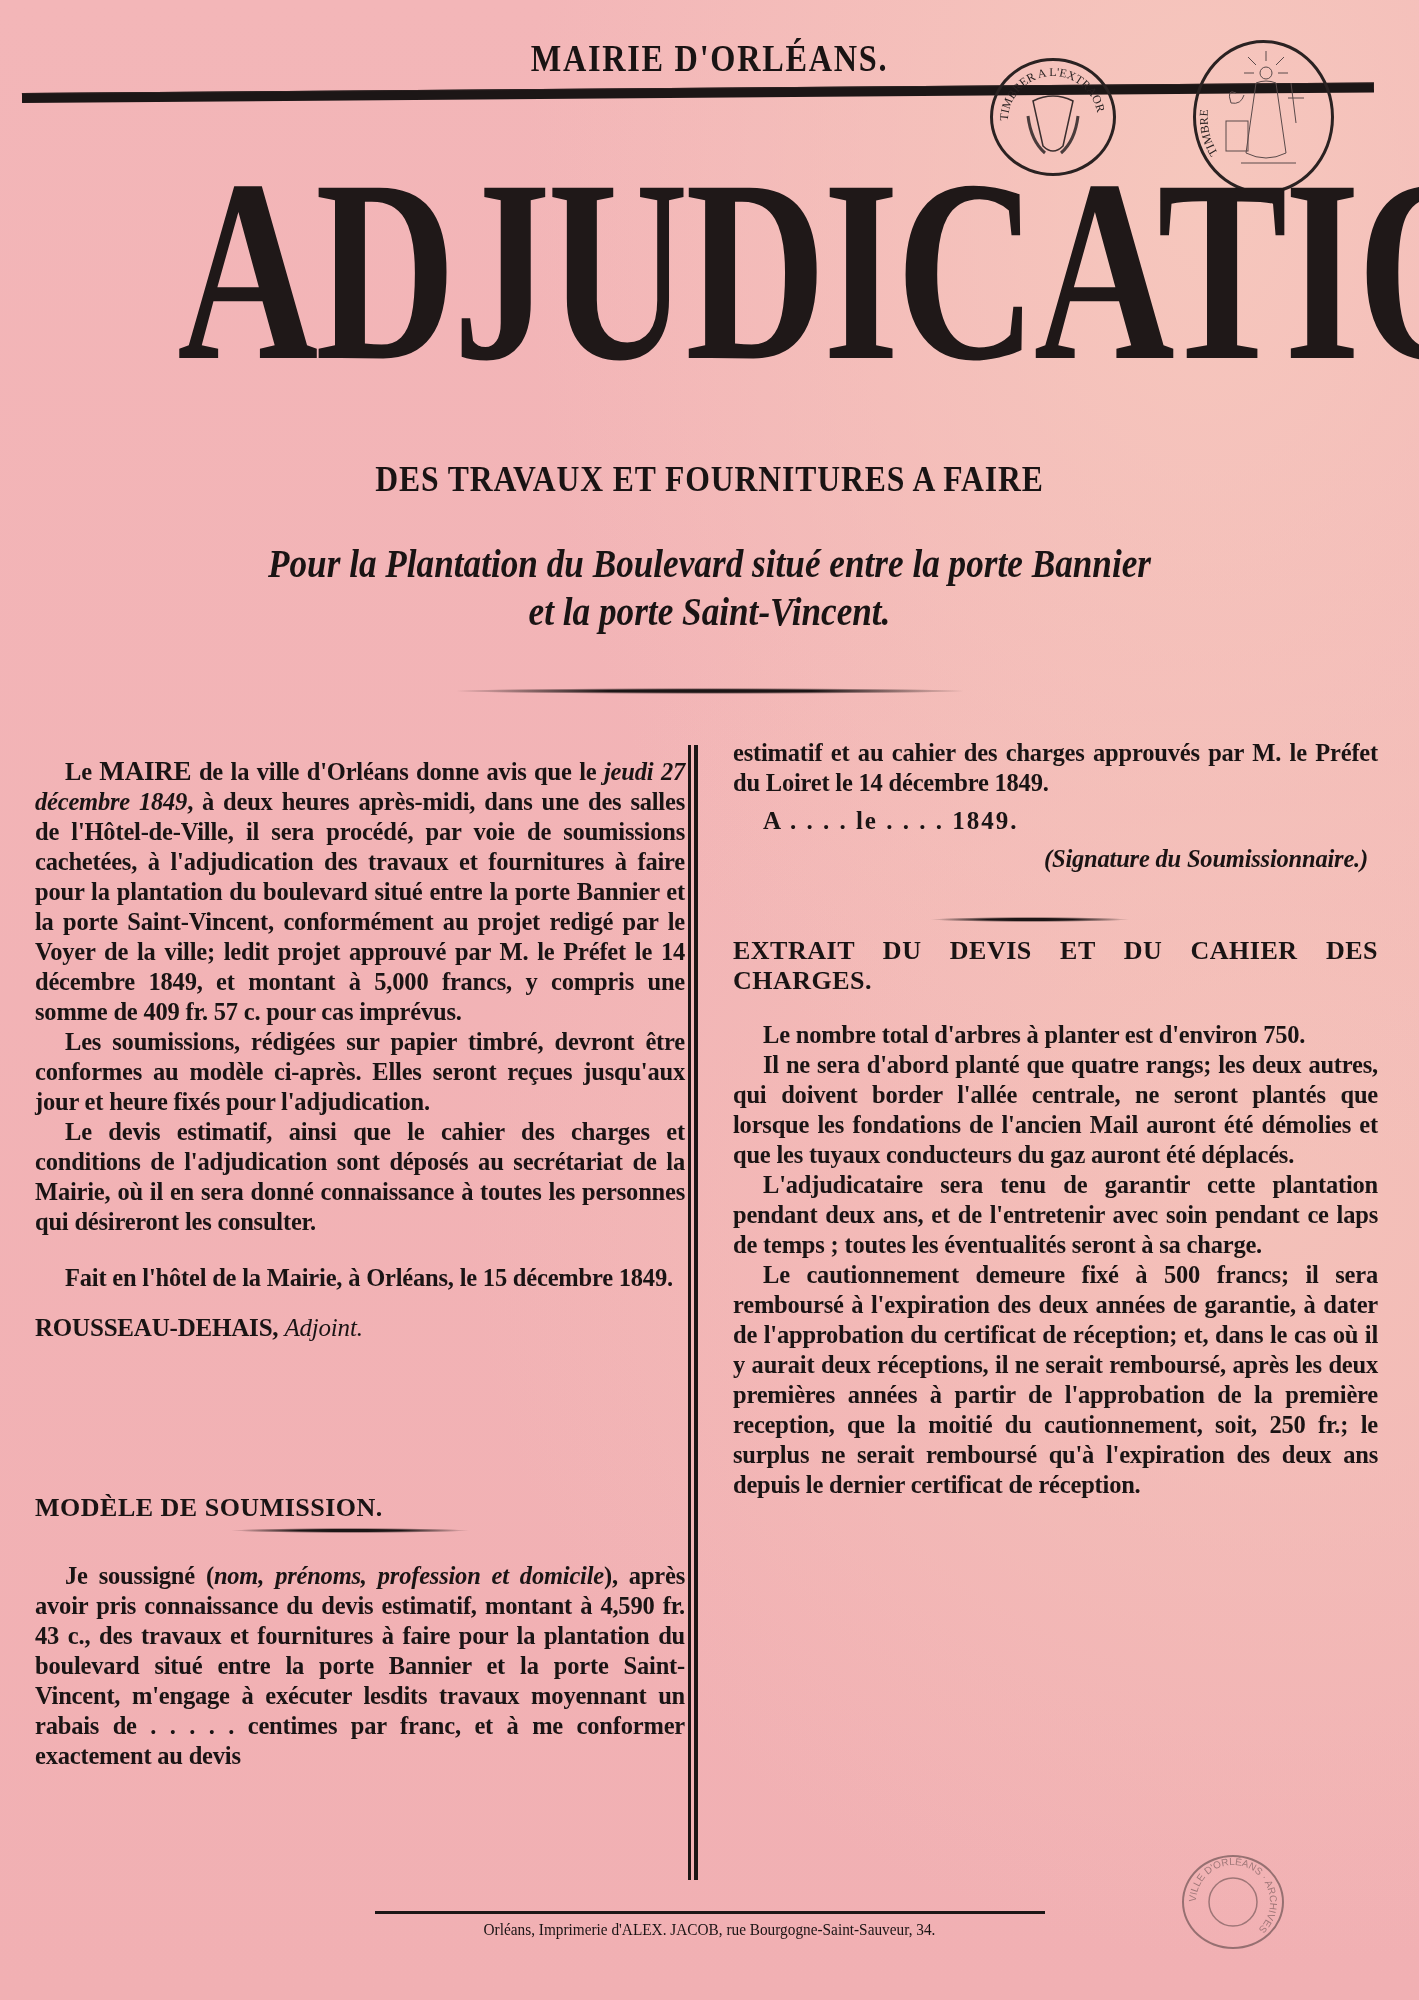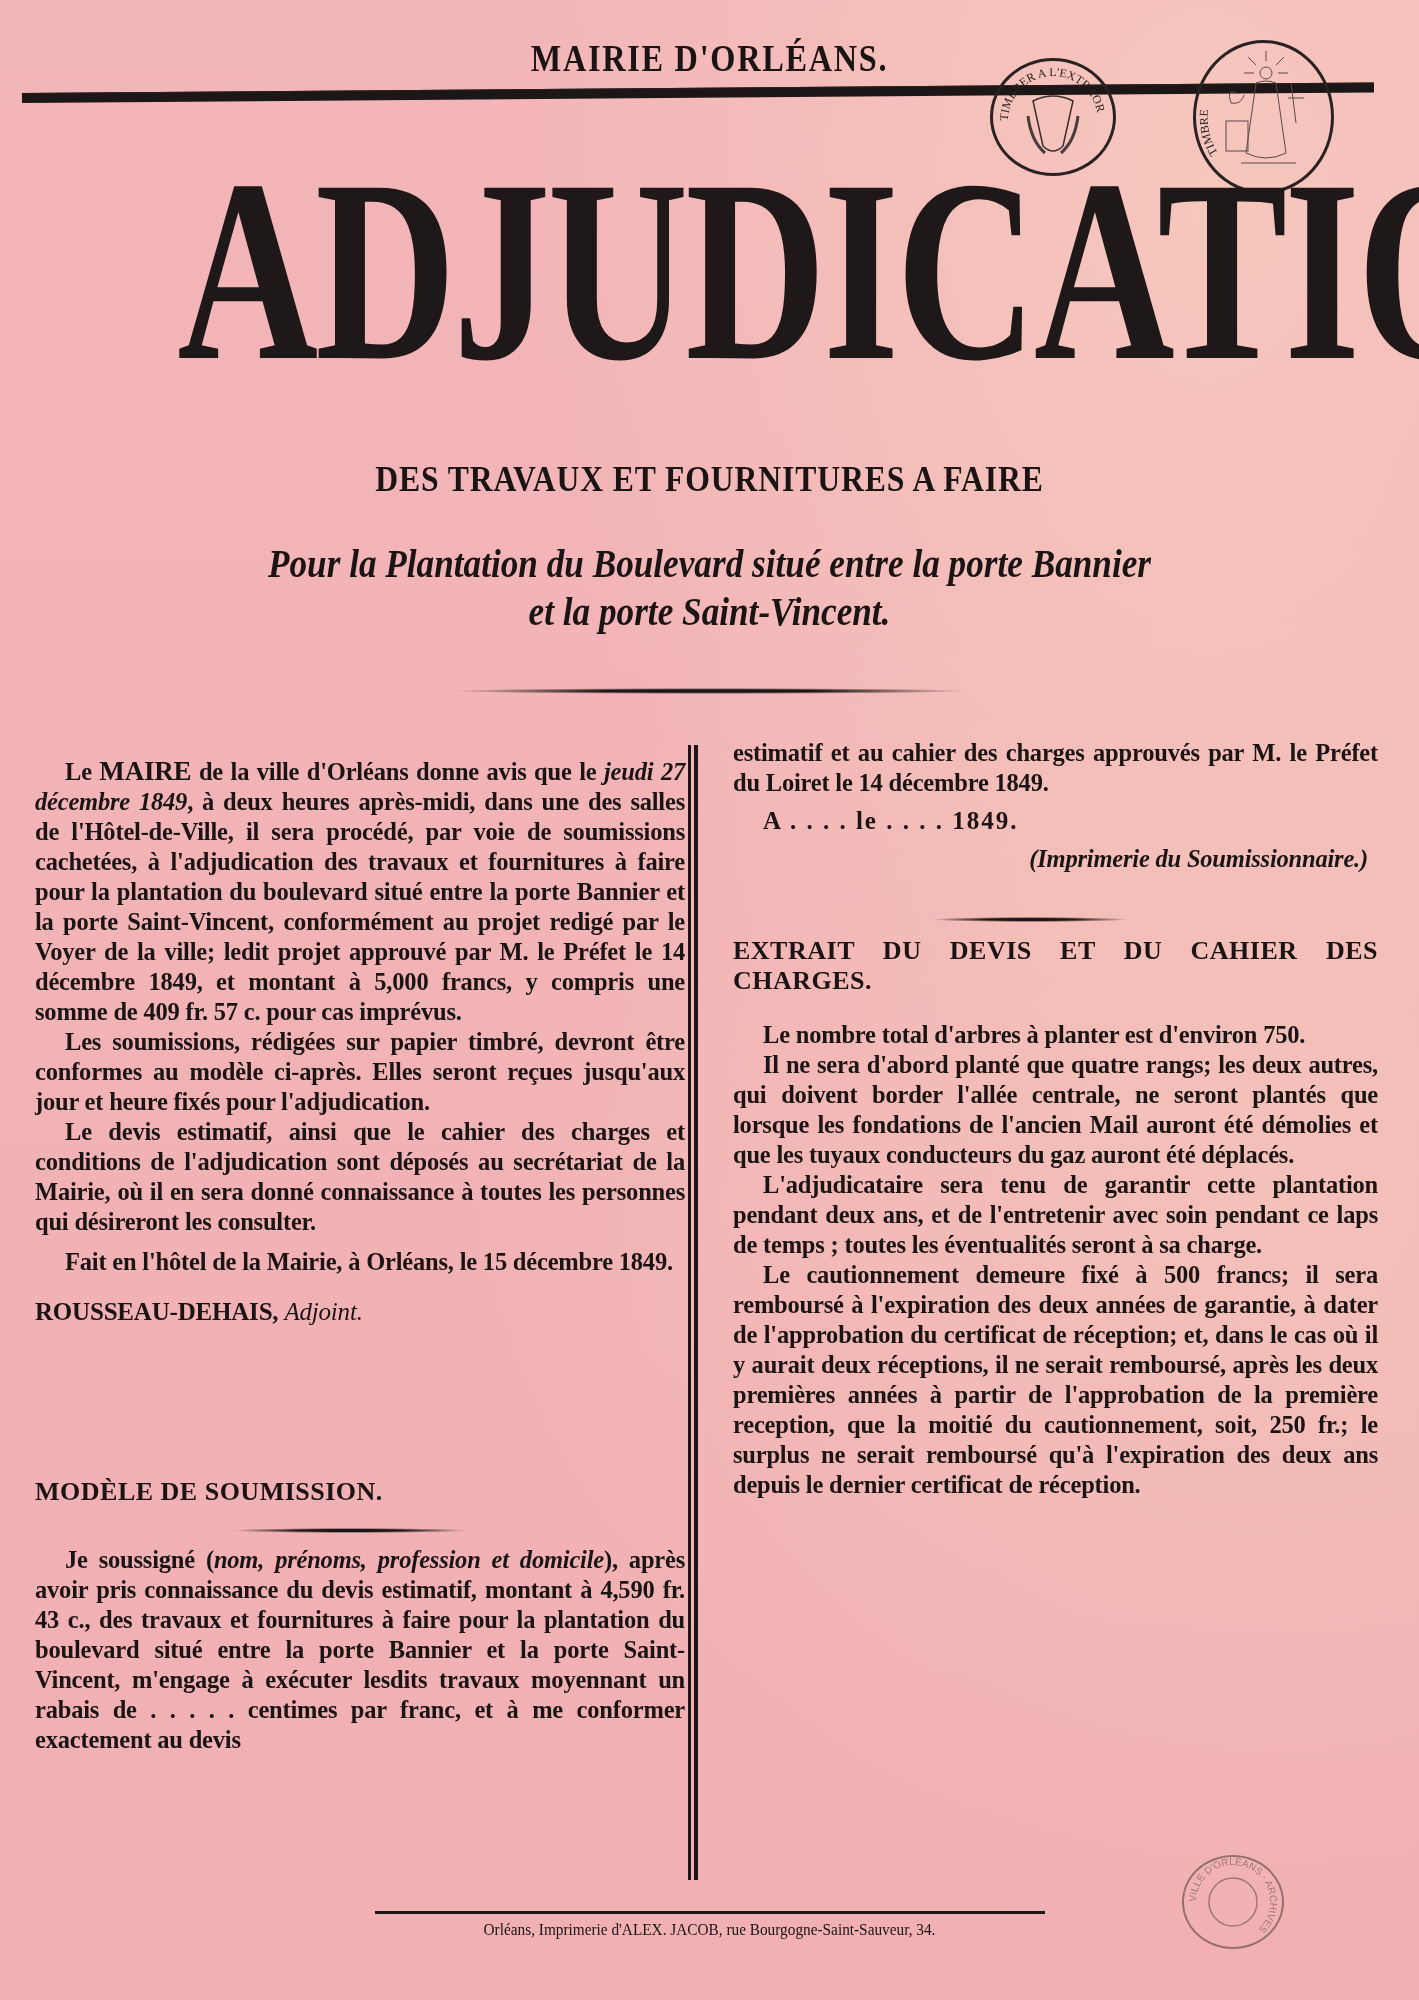--- a/index.html
+++ b/index.html
@@ -122,35 +122,35 @@
 <div class="abs purpose">
   <div>Pour la Plantation du Boulevard situé entre la porte Bannier</div>
   <div>et la porte Saint-Vincent.</div>
 </div>
 <div class="abs swell swell-main"></div>
 
 <div class="abs col col-left">
   <p><span>Le </span><span style="font-size:27px">MAIRE</span><span> de la ville d'Orléans donne avis que le </span><em>jeudi 27 décembre 1849</em><span>, à deux heures après-midi, dans une des salles de l'Hôtel-de-Ville, il sera procédé, par voie de soumissions cachetées, à l'adjudication des travaux et fournitures à faire pour la plantation du boulevard situé entre la porte Bannier et la porte Saint-Vincent, conformément au projet redigé par le Voyer de la ville; ledit projet approuvé par M. le Préfet le 14 décembre 1849, et montant à 5,000 francs, y compris une somme de 409 fr. 57 c. pour cas imprévus.</span></p>
   <p>Les soumissions, rédigées sur papier timbré, devront être conformes au modèle ci-après. Elles seront reçues jusqu'aux jour et heure fixés pour l'adjudication.</p>
   <p>Le devis estimatif, ainsi que le cahier des charges et conditions de l'adjudication sont déposés au secrétariat de la Mairie, où il en sera donné connaissance à toutes les personnes qui désireront les consulter.</p>
-  <p style="margin-top:10px">Fait en l'hôtel de la Mairie, à Orléans, le 15 décembre 1849.</p>
+  <p style="margin-top:26px">Fait en l'hôtel de la Mairie, à Orléans, le 15 décembre 1849.</p>
   <p class="sig"><span>ROUSSEAU-DEHAIS,</span> <em style="font-weight:normal">Adjoint.</em></p>
   <div style="height:150px"></div>
   <p class="heading">MODÈLE DE SOUMISSION.</p>
   <div style="height:38px"></div>
   <p><span>Je soussigné (</span><em>nom, prénoms, profession et domicile</em><span>), après avoir pris connaissance du devis estimatif, montant à 4,590 fr. 43 c., des travaux et fournitures à faire pour la plantation du boulevard situé entre la porte Bannier et la porte Saint-Vincent, m'engage à exécuter lesdits travaux moyennant un rabais de . . . . . centimes par franc, et à me conformer exactement au devis</span></p>
 </div>
 <div class="abs swell swell-left"></div>
 
 <div class="abs divider"></div>
 
 <div class="abs col col-right">
   <p class="noindent">estimatif et au cahier des charges approuvés par M. le Préfet du Loiret le 14 décembre 1849.</p>
   <p class="dots-line">A . . . . le . . . . 1849.</p>
-  <p class="sig-label">(Imprimerie du Soumissionnaire.)</p>
+  <p class="sig-label">(Signature du Soumissionnaire.)</p>
   <div style="height:62px"></div>
   <p class="heading">EXTRAIT DU DEVIS ET DU CAHIER DES CHARGES.</p>
   <div style="height:24px"></div>
   <p>Le nombre total d'arbres à planter est d'environ 750.</p>
   <p>Il ne sera d'abord planté que quatre rangs; les deux autres, qui doivent border l'allée centrale, ne seront plantés que lorsque les fondations de l'ancien Mail auront été démolies et que les tuyaux conducteurs du gaz auront été déplacés.</p>
   <p>L'adjudicataire sera tenu de garantir cette plantation pendant deux ans, et de l'entretenir avec soin pendant ce laps de temps ; toutes les éventualités seront à sa charge.</p>
   <p>Le cautionnement demeure fixé à 500 francs; il sera remboursé à l'expiration des deux années de garantie, à dater de l'approbation du certificat de réception; et, dans le cas où il y aurait deux réceptions, il ne serait remboursé, après les deux premières années à partir de l'approbation de la première reception, que la moitié du cautionnement, soit, 250 fr.; le surplus ne serait remboursé qu'à l'expiration des deux ans depuis le dernier certificat de réception.</p>
 </div>
 <div class="abs swell swell-right"></div>
 

